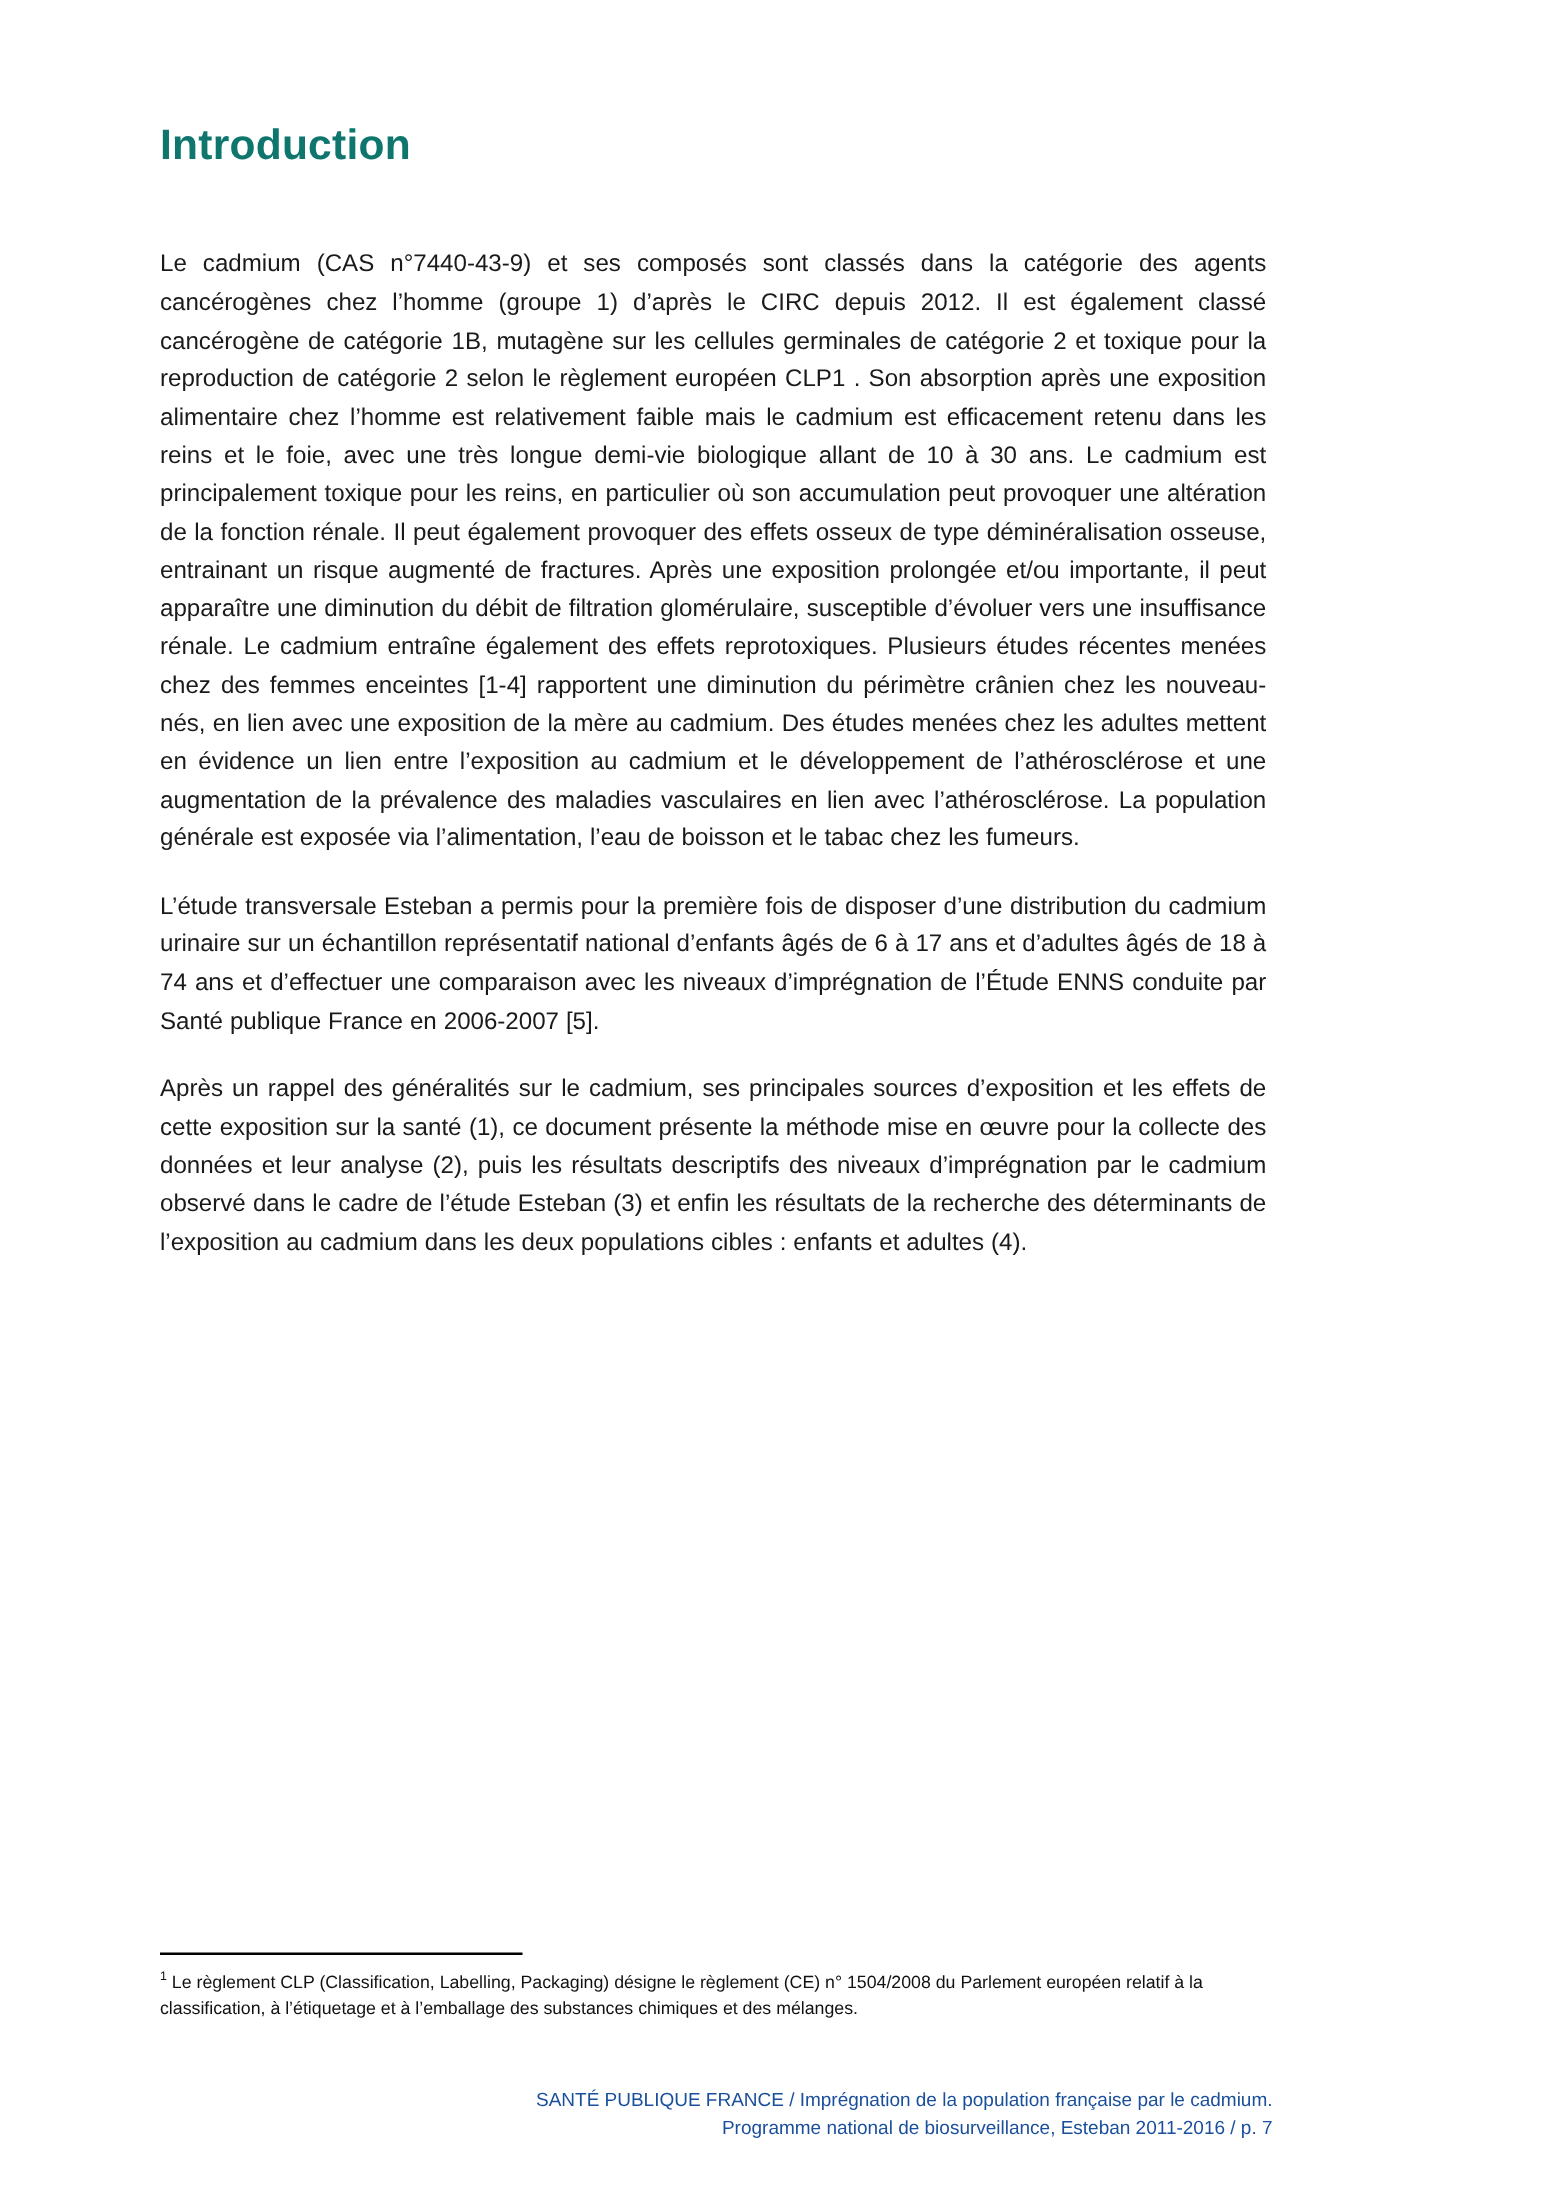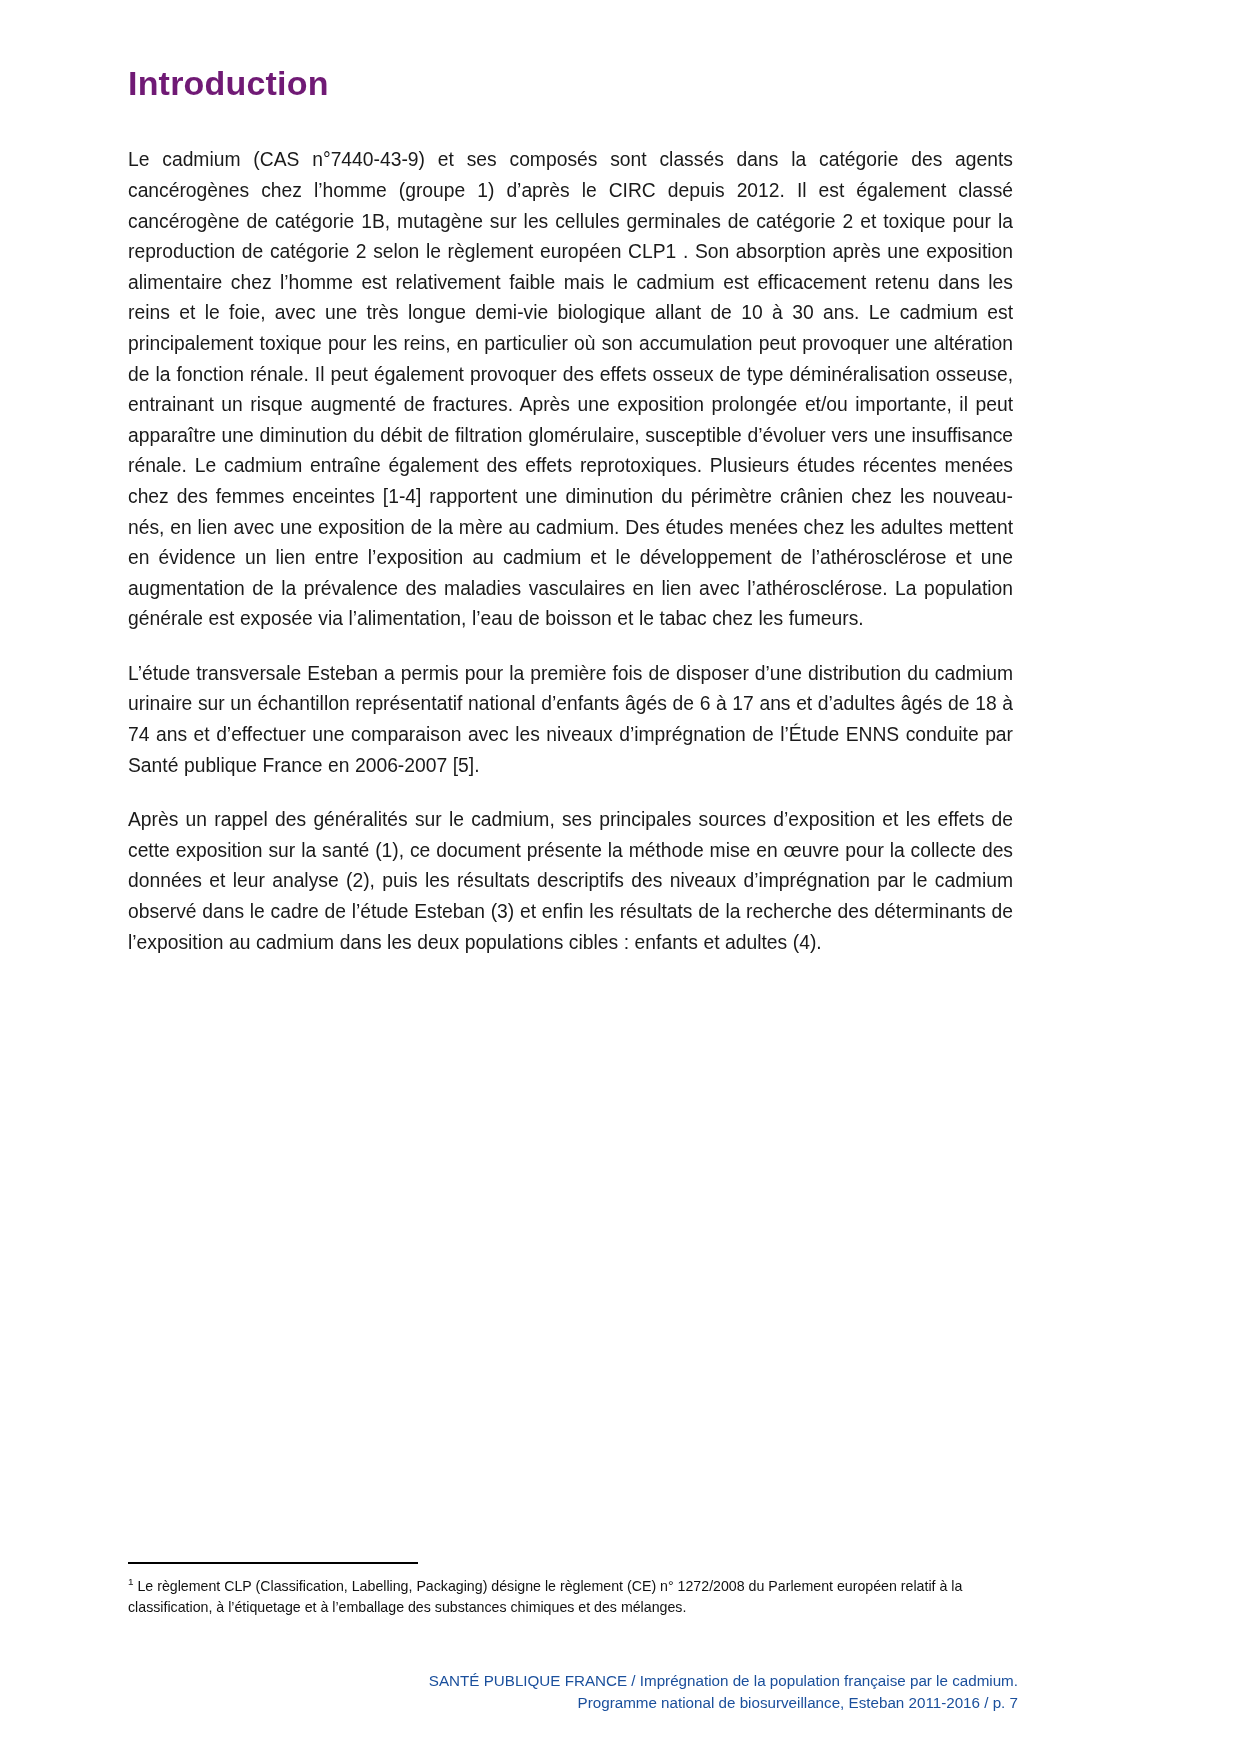--- a/index.html
+++ b/index.html
@@ -22,29 +22,29 @@
   .content {
     position: absolute;
     left: 128px;
     top: 0;
     width: 885px;
   }
 
   .doc-title {
     font-size: 34px;
     font-weight: bold;
-    color: #701a75;
+    color: #0f766e;
     letter-spacing: 0.2px;
     margin: 0;
-    padding-top: 65px;
+    padding-top: 98px;
     line-height: 1.1;
   }
 
   .body-block {
-    margin-top: 43px;
+    margin-top: 62px;
   }
   .para {
     font-size: 19.3px;
     line-height: 30.6px;
     text-align: justify;
     text-justify: inter-word;
     margin: 0 0 24px 0;
     color: #1a1a1a;
     hyphens: none;
     word-spacing: 0.2px;
@@ -106,21 +106,21 @@
     <div class="body-block">
       <p class="para">Le cadmium (CAS n°7440-43-9) et ses composés sont classés dans la catégorie des agents cancérogènes chez l’homme (groupe 1) d’après le CIRC depuis 2012. Il est également classé cancérogène de catégorie 1B, mutagène sur les cellules germinales de catégorie 2 et toxique pour la reproduction de catégorie 2 selon le règlement européen CLP1 . Son absorption après une exposition alimentaire chez l’homme est relativement faible mais le cadmium est efficacement retenu dans les reins et le foie, avec une très longue demi-vie biologique allant de 10 à 30 ans. Le cadmium est principalement toxique pour les reins, en particulier où son accumulation peut provoquer une altération de la fonction rénale. Il peut également provoquer des effets osseux de type déminéralisation osseuse, entrainant un risque augmenté de fractures. Après une exposition prolongée et/ou importante, il peut apparaître une diminution du débit de filtration glomérulaire, susceptible d’évoluer vers une insuffisance rénale. Le cadmium entraîne également des effets reprotoxiques. Plusieurs études récentes menées chez des femmes enceintes [1-4] rapportent une diminution du périmètre crânien chez les nouveau-nés, en lien avec une exposition de la mère au cadmium. Des études menées chez les adultes mettent en évidence un lien entre l’exposition au cadmium et le développement de l’athérosclérose et une augmentation de la prévalence des maladies vasculaires en lien avec l’athérosclérose. La population générale est exposée via l’alimentation, l’eau de boisson et le tabac chez les fumeurs.</p>
       <p class="para">L’étude transversale Esteban a permis pour la première fois de disposer d’une distribution du cadmium urinaire sur un échantillon représentatif national d’enfants âgés de 6 à 17 ans et d’adultes âgés de 18 à 74 ans et d’effectuer une comparaison avec les niveaux d’imprégnation de l’Étude ENNS conduite par Santé publique France en 2006-2007 [5].</p>
       <p class="para">Après un rappel des généralités sur le cadmium, ses principales sources d’exposition et les effets de cette exposition sur la santé (1), ce document présente la méthode mise en œuvre pour la collecte des données et leur analyse (2), puis les résultats descriptifs des niveaux d’imprégnation par le cadmium observé dans le cadre de l’étude Esteban (3) et enfin les résultats de la recherche des déterminants de l’exposition au cadmium dans les deux populations cibles : enfants et adultes (4).</p>
     </div>
 
   </div>
 
   <div class="footnote-zone">
     <div class="footnote-rule"></div>
-    <p class="footnote-text"><sup>1</sup> <span>Le règlement CLP (Classification, Labelling, Packaging) désigne le règlement (CE) n° 1272/2008 du Parlement européen relatif à la classification, à l’étiquetage et à l’emballage des substances chimiques et des mélanges.</span></p>
+    <p class="footnote-text"><sup>1</sup> <span>Le règlement CLP (Classification, Labelling, Packaging) désigne le règlement (CE) n° 1504/2008 du Parlement européen relatif à la classification, à l’étiquetage et à l’emballage des substances chimiques et des mélanges.</span></p>
   </div>
 
   <div class="footer-zone">
     <p class="footer-line">SANTÉ PUBLIQUE FRANCE / Imprégnation de la population française par le cadmium.</p>
     <p class="footer-line">Programme national de biosurveillance, Esteban 2011-2016 / p. 7</p>
   </div>
 
 </div>
 
 </body></html>

